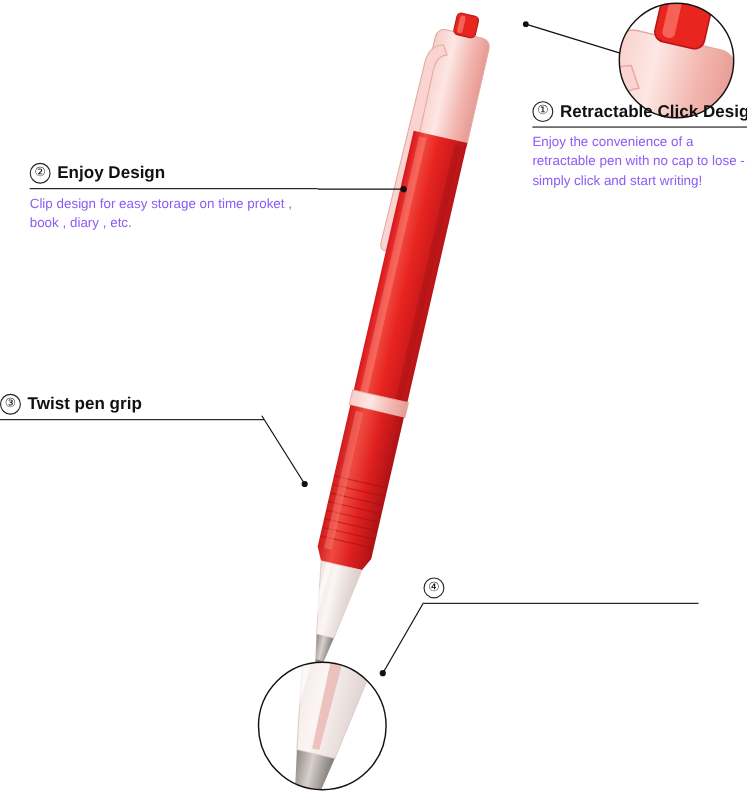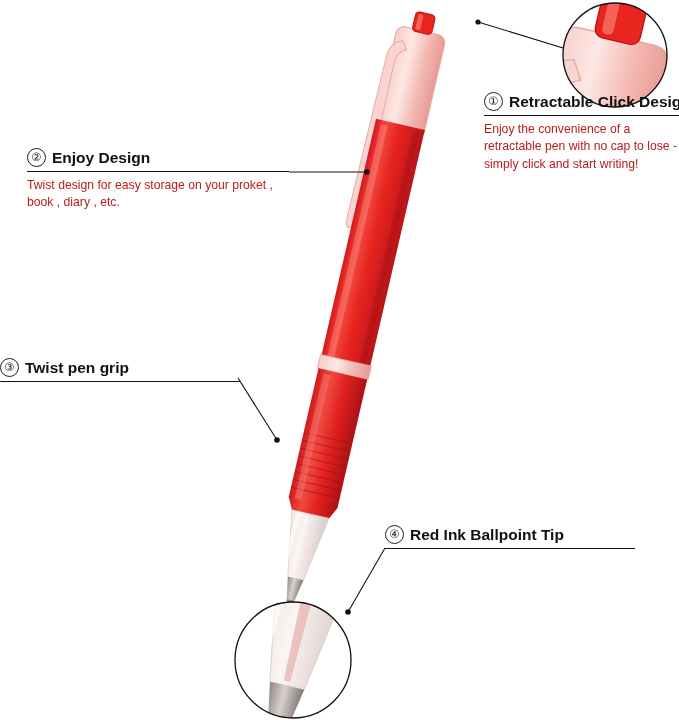--- a/index.html
+++ b/index.html
@@ -54,21 +54,21 @@
     white-space: nowrap;
   }
   .callout .rule {
     border-top: 1.4px solid #111;
     margin-top: 1px;
     margin-bottom: 5px;
   }
   .callout .desc {
     font-size: 12.2px;
     line-height: 1.42;
-    color: #b91c1c;
+    color: #8b5cf6;
   }
 
   
   #callout-1 { left: 484px; top: 92px; width: 196px; }
   #callout-2 { left: 27px;  top: 148px; width: 262px; }
   #callout-3 { left: 0px;   top: 358px; width: 240px; }
   #callout-4 { left: 385px; top: 525px; width: 250px; }
 </style>
 </head>
 <body>
@@ -209,32 +209,31 @@
     <div class="rule"></div>
     <div class="desc">Enjoy the convenience of a retractable pen with no cap to lose - simply click and start writing!</div>
   </div>
 
   <div class="callout" id="callout-2">
     <div class="title-row">
       <span class="num">②</span>
       <span class="title">Enjoy Design</span>
     </div>
     <div class="rule"></div>
-    <div class="desc">Twist design for easy storage on your proket , book , diary , etc.</div>
+    <div class="desc">Clip design for easy storage on time proket , book , diary , etc.</div>
   </div>
 
   <div class="callout" id="callout-3">
     <div class="title-row">
       <span class="num">③</span>
       <span class="title">Twist pen grip</span>
     </div>
     <div class="rule"></div>
   </div>
 
   <div class="callout" id="callout-4">
     <div class="title-row">
       <span class="num">④</span>
-      <span class="title">Red Ink Ballpoint Tip</span>
     </div>
     <div class="rule"></div>
   </div>
 
 </div>
 
 </body></html>

